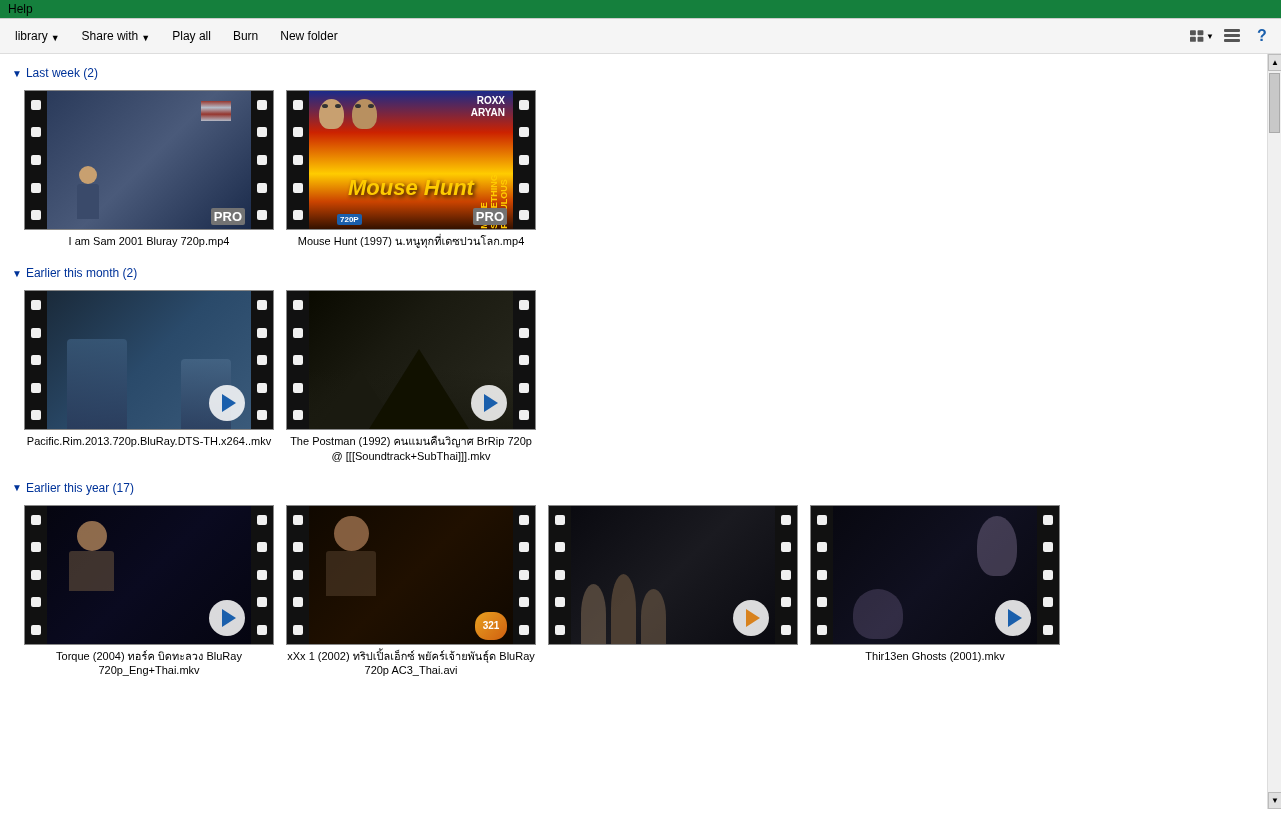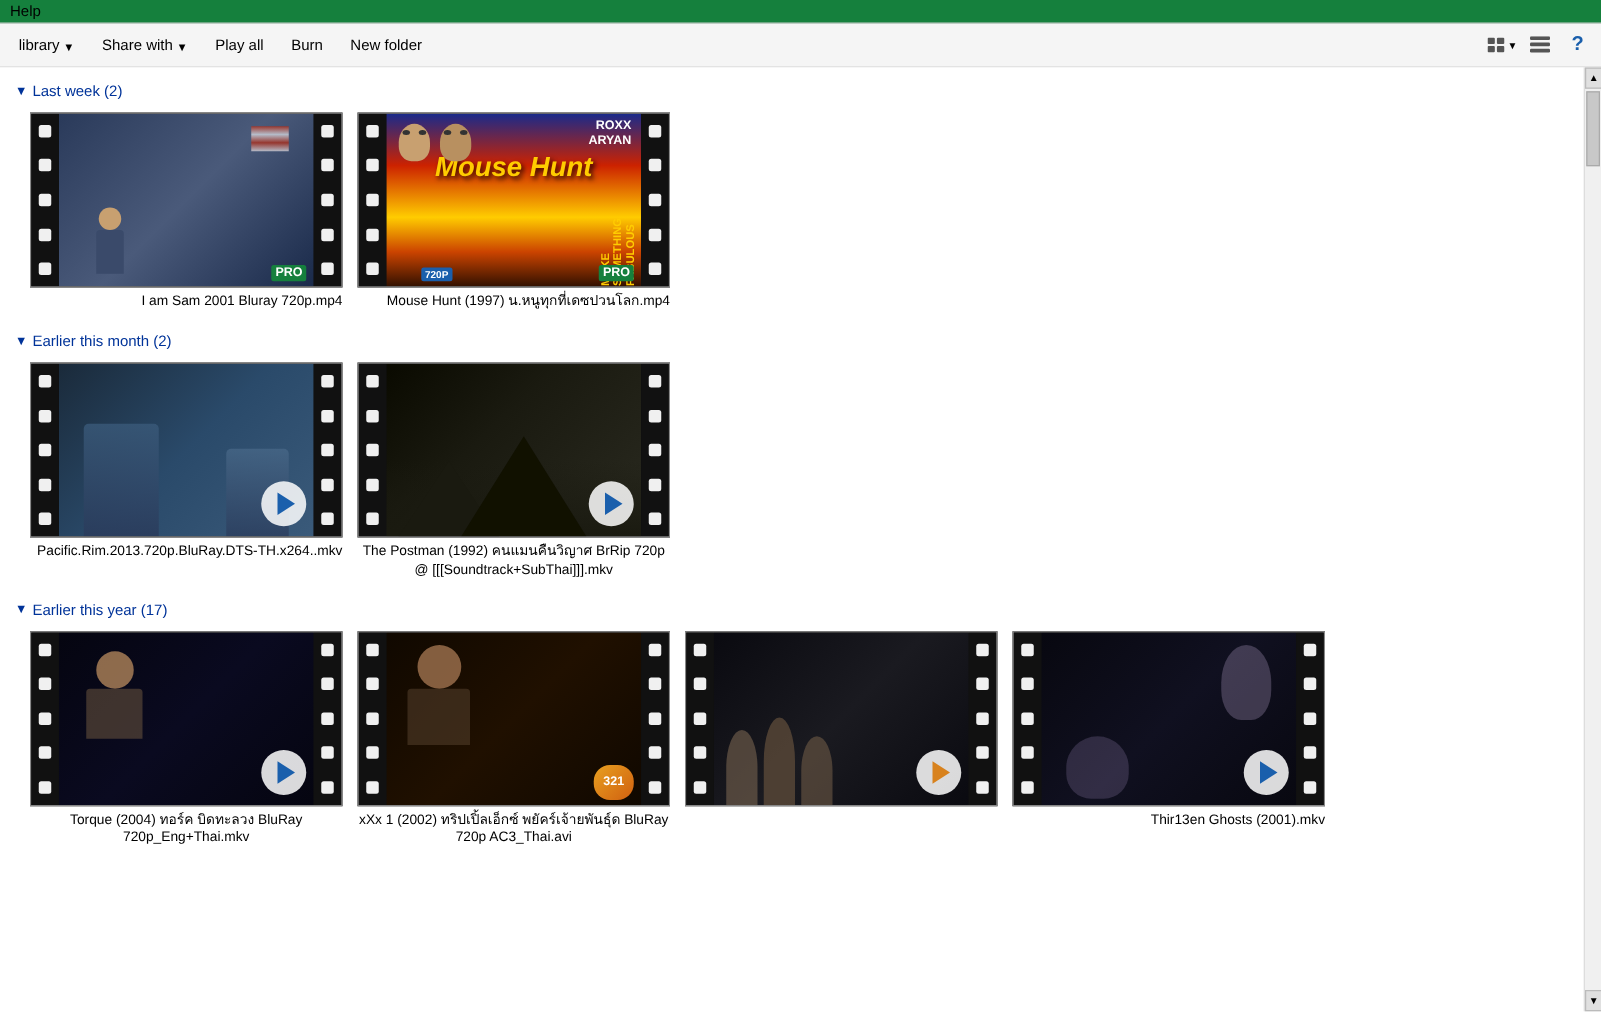--- a/index.html
+++ b/index.html
@@ -95,21 +95,21 @@
       flex-wrap: wrap;
       gap: 12px;
       margin-bottom: 18px;
       padding-left: 12px;
     }
 
     
     .movie-item {
       display: flex;
       flex-direction: column;
-      align-items: flex-end;
+      align-items: center;
       width: 250px;
       cursor: pointer;
     }
 
     .thumb-frame {
       width: 250px;
       height: 140px;
       background: #111;
       position: relative;
       overflow: hidden;
@@ -170,23 +170,23 @@
     .play-triangle.orange {
       border-left-color: #d8821e;
     }
 
     
     .pro-badge {
       position: absolute;
       bottom: 4px;
       right: 28px;
       z-index: 4;
-      background: #15803d;
+      background: #737373;
       color: white;
-      font-size: 10px;
+      font-size: 13px;
       font-weight: bold;
       padding: 1px 3px;
       border-radius: 2px;
     }
 
     
     .badge-321 {
       position: absolute;
       bottom: 4px;
       right: 28px;
@@ -224,21 +224,21 @@
       justify-content: flex-start;
       padding-top: 4px;
       position: relative;
     }
     .poster-title {
       font-size: 22px;
       font-weight: bold;
       color: #ffcc00;
       font-style: italic;
       text-shadow: 2px 2px 4px rgba(0,0,0,0.8);
-      margin-top: 26px;
+      margin-top: 80px;
     }
     .poster-top-text {
       color: white;
       font-size: 10px;
       font-weight: bold;
       position: absolute;
       top: 4px;
       right: 8px;
       text-align: right;
       line-height: 1.2;

